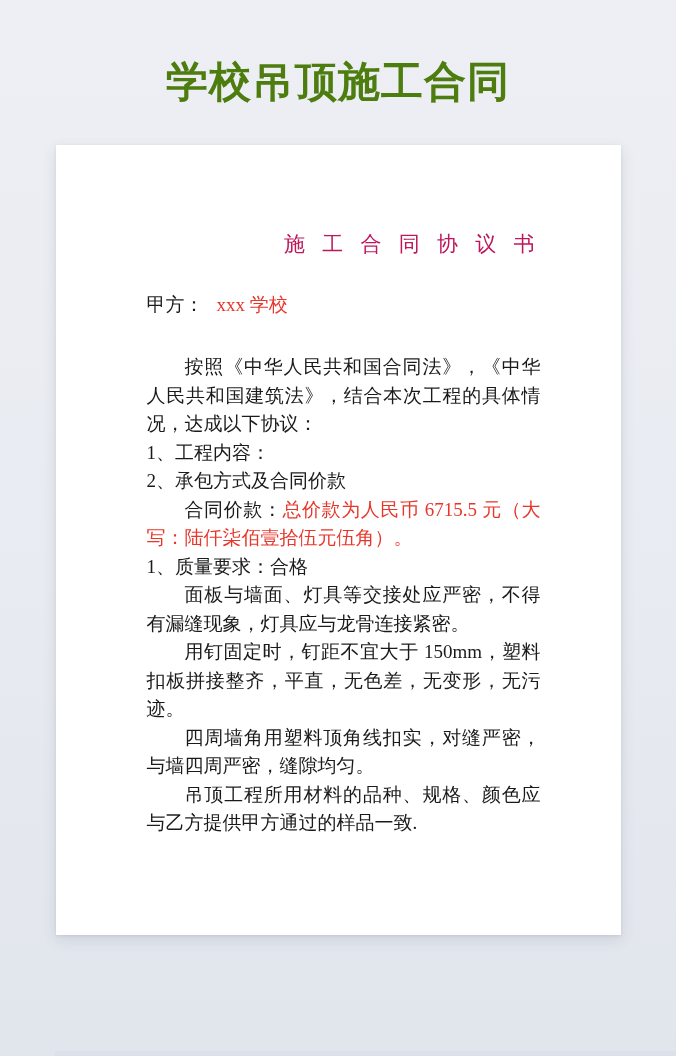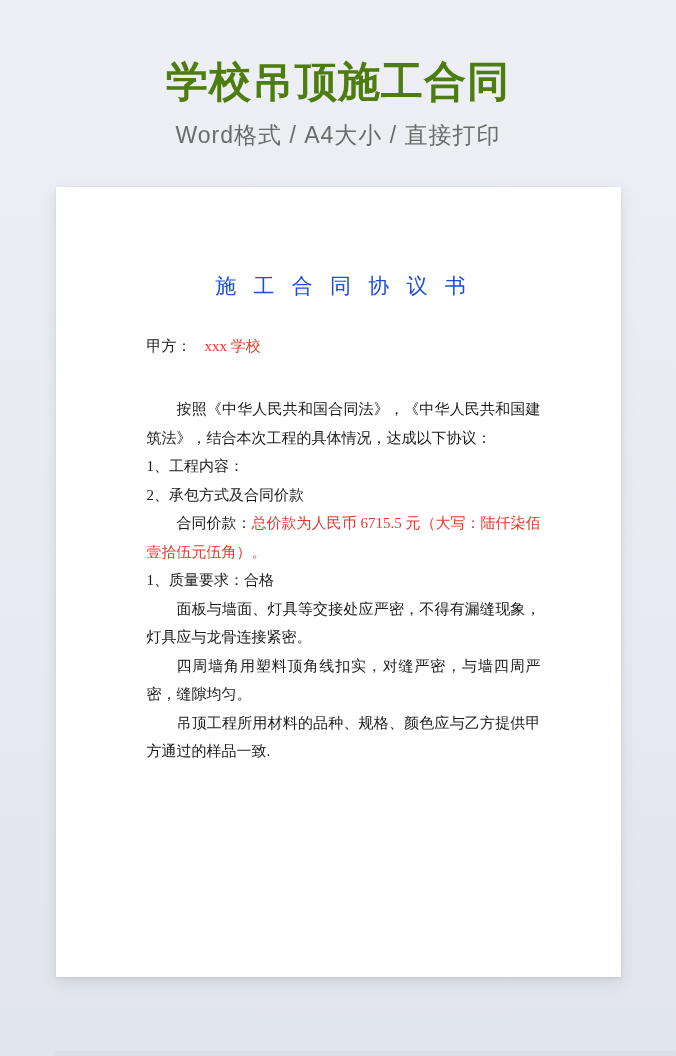--- a/index.html
+++ b/index.html
@@ -41,28 +41,28 @@
     box-shadow: 0 5px 14px rgba(55, 65, 90, 0.12), 0 1px 3px rgba(55, 65, 90, 0.10);
     box-sizing: border-box;
     padding: 84px 80px 0 91px;
     font-family: "Liberation Serif", "DejaVu Serif", serif;
     color: #1a1a1a;
   }
   .doc-title {
     font-size: 21px;
     line-height: 30px;
     letter-spacing: 6px;
-    text-align: center;
-    color: #1d4ed8;
+    text-align: right;
+    color: #be185d;
     margin: 0 0 33px 0;
     font-weight: normal;
     white-space: nowrap;
   }
   .doc-body .line {
-    font-size: 15px;
+    font-size: 19px;
   }
   .doc-body .line-party {
     line-height: 25px;
   }
   .doc-body .line-party .seg + .seg {
     margin-left: 13px;
   }
   .doc-body .line-spacer {
     height: 36px;
   }
@@ -88,32 +88,32 @@
     bottom: 0;
     height: 5px;
     background: #dce0e8;
   }
 </style>
 </head>
 <body>
 
 <div class="banner">
   <h1 class="product-title">学校吊顶施工合同</h1>
-  <div class="product-subtitle">Word格式 / A4大小 / 直接打印</div>
 </div>
 
 <div class="page">
   <h2 class="doc-title">施 工 合 同 协 议 书</h2>
   <div class="doc-body">
       <div class="line line-party"><span class="seg">甲方：</span><span class="seg red">xxx 学校</span></div>
       <div class="line line-spacer"></div>
       <div class="line line-para"><span class="seg">按照《中华人民共和国合同法》，《中华人民共和国建筑法》，结合本次工程的具体情况，达成以下协议：</span></div>
       <div class="line line-heading"><span class="seg">1、工程内容：</span></div>
       <div class="line line-heading"><span class="seg">2、承包方式及合同价款</span></div>
       <div class="line line-para"><span class="seg">合同价款：</span><span class="seg red">总价款为人民币 6715.5 元（大写：陆仟柒佰壹拾伍元伍角）。</span></div>
       <div class="line line-heading"><span class="seg">1、质量要求：合格</span></div>
       <div class="line line-para"><span class="seg">面板与墙面、灯具等交接处应严密，不得有漏缝现象，灯具应与龙骨连接紧密。</span></div>
+      <div class="line line-para"><span class="seg">用钉固定时，钉距不宜大于 150mm，塑料扣板拼接整齐，平直，无色差，无变形，无污迹。</span></div>
       <div class="line line-para"><span class="seg">四周墙角用塑料顶角线扣实，对缝严密，与墙四周严密，缝隙均匀。</span></div>
       <div class="line line-para"><span class="seg">吊顶工程所用材料的品种、规格、颜色应与乙方提供甲方通过的样品一致.</span></div>
     </div>
 </div>
 
 <div class="next-card-edge"></div>
 
 </body></html>

